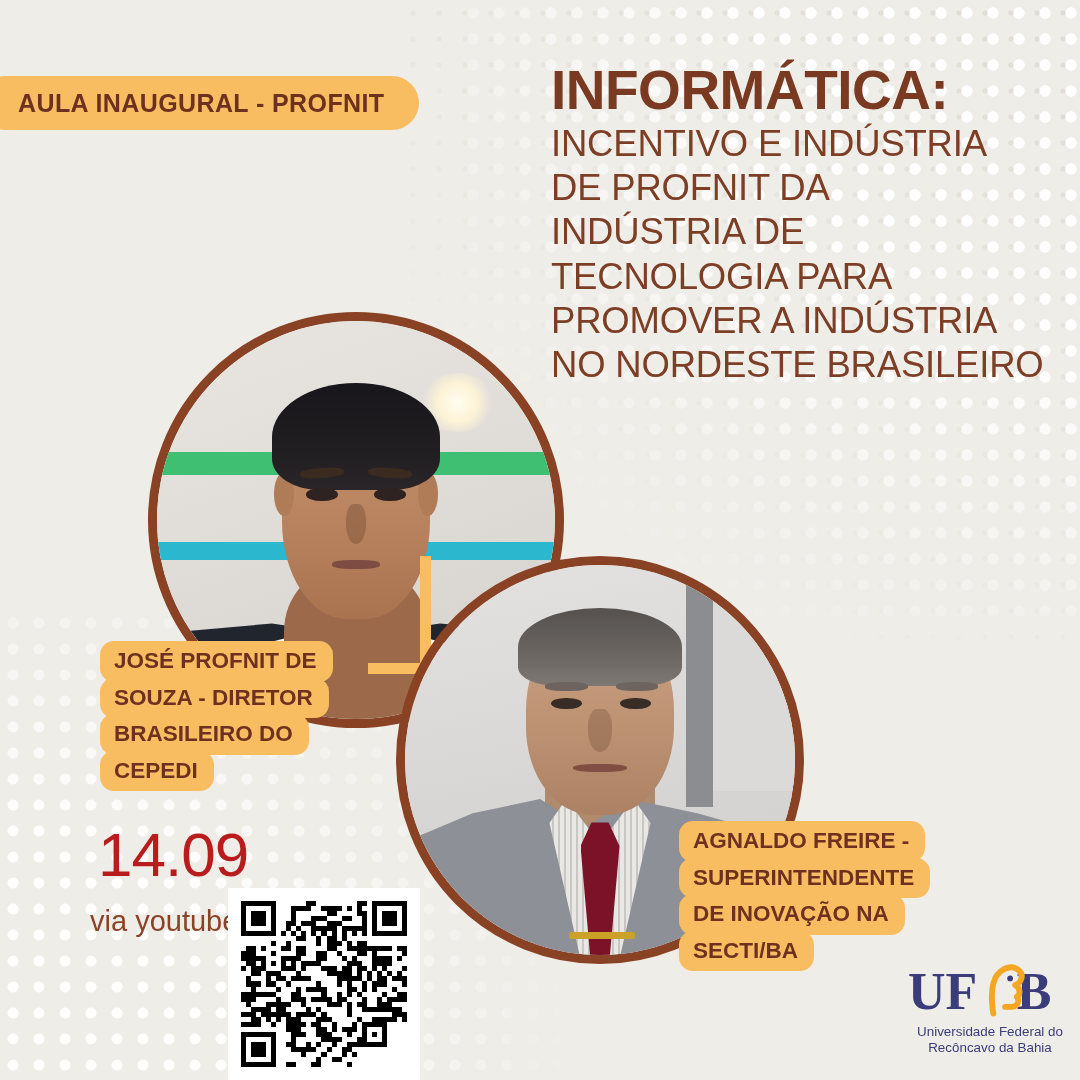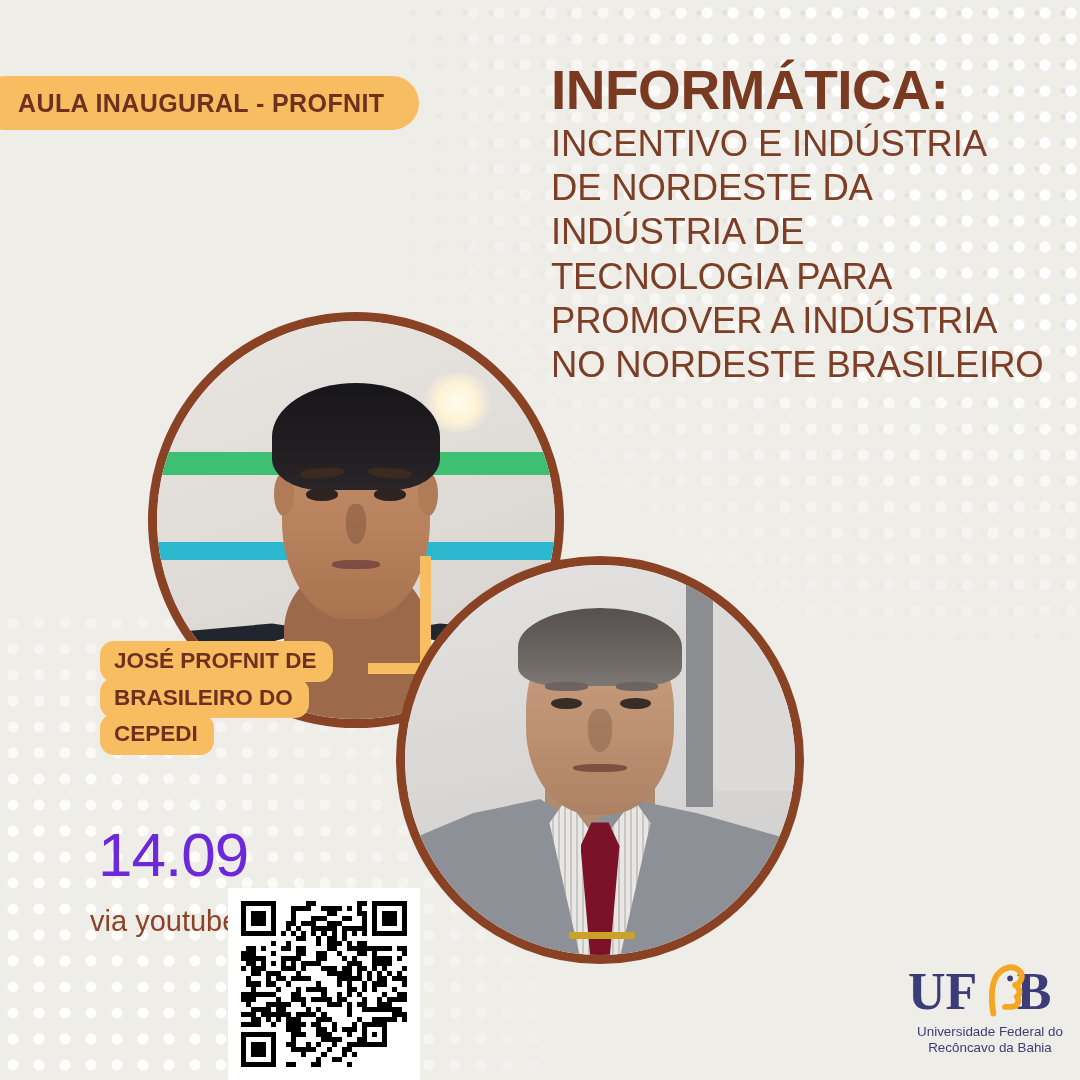--- a/index.html
+++ b/index.html
@@ -136,21 +136,21 @@
   .spk .ln{
     background:#F9BD61;color:#6E3120;font-weight:bold;font-size:22.5px;
     line-height:1;padding:9px 16px 9px 14px;white-space:nowrap;
     border-radius:14px;margin-top:-4px;
   }
   .spk .ln:first-child{margin-top:0;}
   .spk1{left:100px;top:641px;}
   .spk2{left:679px;top:821px;}
 
   
-  .date{position:absolute;left:98px;top:824px;color:#6d28d9;display:flex;align-items:center;z-index:8;}
+  .date{position:absolute;left:98px;top:824px;color:#b91c1c;display:flex;align-items:center;z-index:8;}
   .date .d{font-size:62px;font-weight:400;letter-spacing:-1px;line-height:1;}
   .date .t{font-size:62px;font-weight:bold;letter-spacing:-1px;line-height:1;margin-left:14px;}
 
   .via{position:absolute;left:90px;top:905px;color:#8C4226;font-size:29px;z-index:8;}
 
   
   .qrbox{position:absolute;left:228px;top:888px;width:192px;height:192px;background:#fff;z-index:9;
          display:flex;align-items:center;justify-content:center;}
   .qr{width:166px;height:166px;display:grid;}
 
@@ -169,21 +169,21 @@
   <div class="dots-bl"></div>
 
   <div class="badge">
     <span>AULA INAUGURAL - PROFNIT</span>
   </div>
 
   <div class="headline">
     <div class="h-big">INFORMÁTICA:</div>
     <div class="h-sub">
       <div>INCENTIVO E INDÚSTRIA</div>
-      <div>DE NORDESTE DA</div>
+      <div>DE PROFNIT DA</div>
       <div>INDÚSTRIA DE</div>
       <div>TECNOLOGIA PARA</div>
       <div>PROMOVER A INDÚSTRIA</div>
       <div>NO NORDESTE BRASILEIRO</div>
     </div>
   </div>
 
   <div class="ph ph1">
     <div class="ph-inner">
       <div class="p1-wall"></div>
@@ -228,24 +228,31 @@
       <div class="p2-browR"></div>
       <div class="p2-eyeL"></div>
       <div class="p2-eyeR"></div>
       <div class="p2-nose"></div>
       <div class="p2-mouth"></div>
     </div>
   </div>
 
   <div class="spk spk1">
     <div class="ln">JOSÉ PROFNIT DE</div>
+    <div class="ln">SOUZA - DIRETOR</div>
     <div class="ln">BRASILEIRO DO</div>
     <div class="ln">CEPEDI</div>
   </div>
 
+  <div class="spk spk2">
+    <div class="ln">AGNALDO FREIRE -</div>
+    <div class="ln">SUPERINTENDENTE</div>
+    <div class="ln">DE INOVAÇÃO NA</div>
+    <div class="ln">SECTI/BA</div>
+  </div>
 
   <div class="date">
     <span class="d">14.09</span>
   </div>
 
   <div class="via">via youtube:</div>
 
   <div class="qrbox">
     <div class="qr" id="qr" style="grid-template-columns: repeat(33, 1fr); grid-template-rows: repeat(33, 1fr);">
         <div style="background: rgb(0, 0, 0);"></div>

